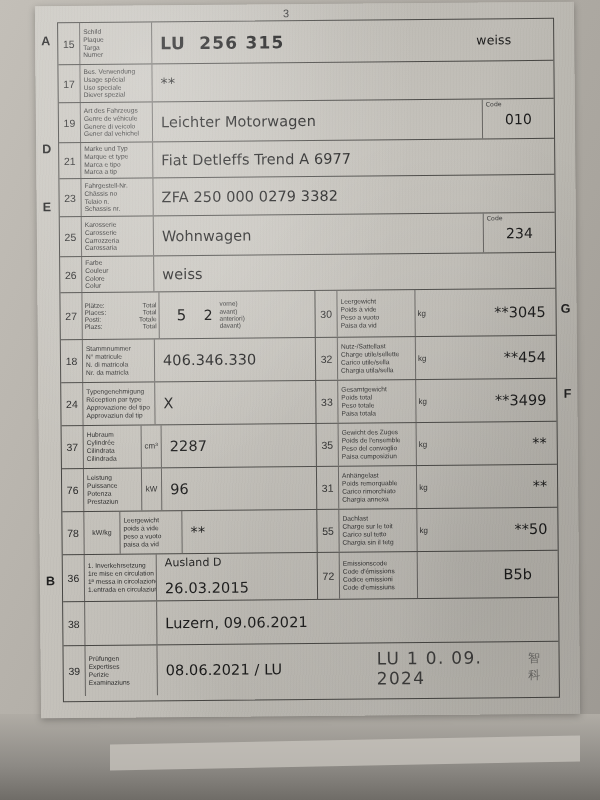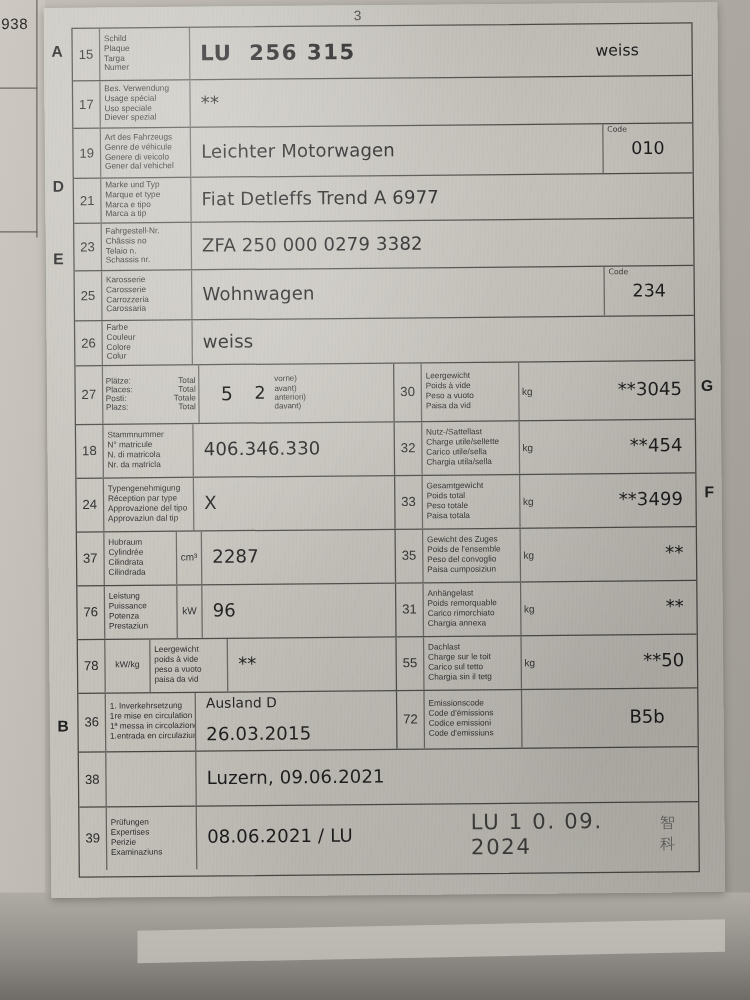--- a/index.html
+++ b/index.html
@@ -284,26 +284,20 @@
     left: 8px;
     top: 2px;
     color: #222;
   }
 </style>
 </head>
 <body>
 
 <div id="page">
 
-  <div class="bg-left">
-    <div class="bg-left-line-v"></div>
-    <div class="bg-left-line-h"></div>
-    <div class="bg-left-line-h2"></div>
-    <div class="bg-left-num">938</div>
-  </div>
 
   <div class="bg-bottom">
     <div class="bg-bottom-strip"></div>
   </div>
 
   <div id="sheet">
 
     <div class="sheet-top-num">3</div>
 
     <div class="outer-letter" style="left:6px; top:28px;">A</div>

